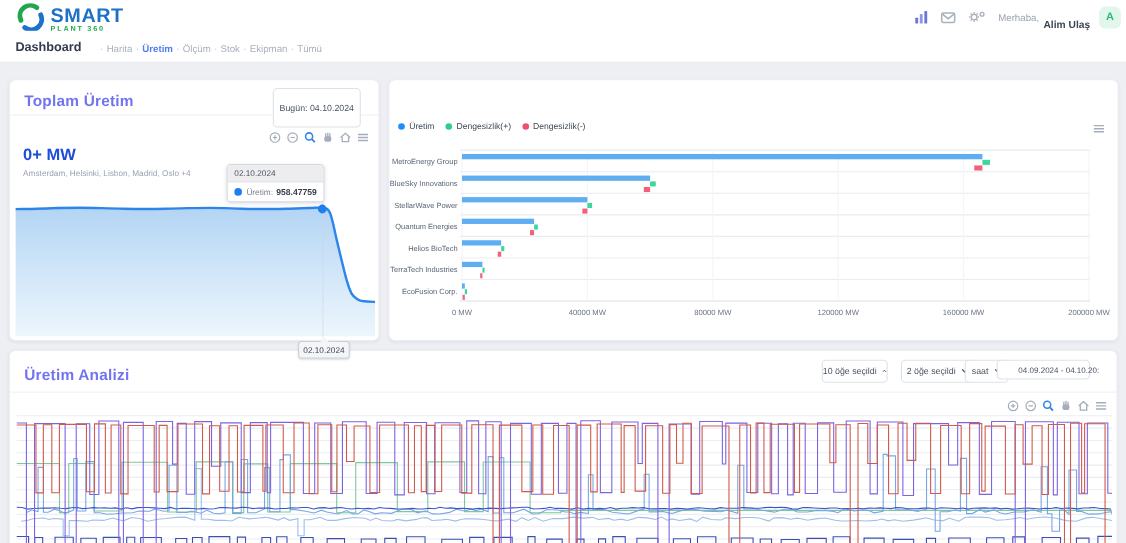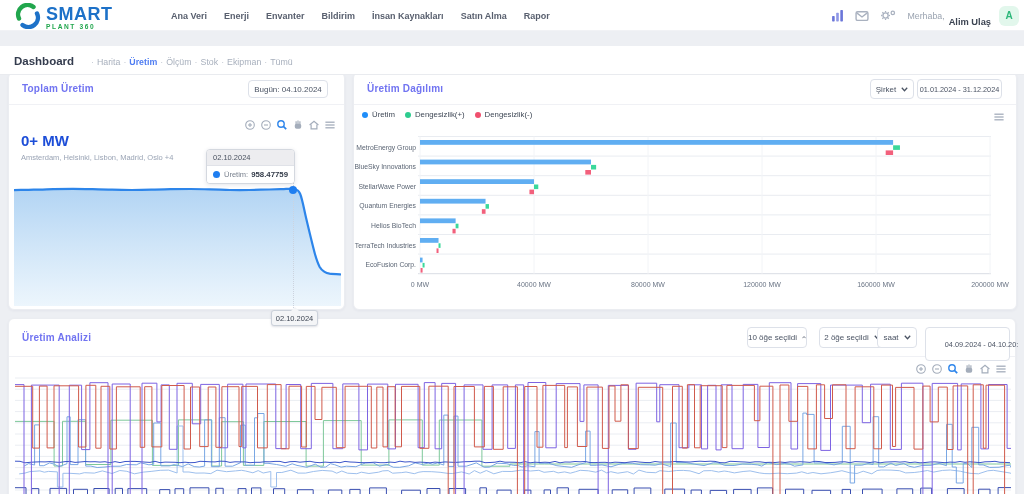--- a/index.html
+++ b/index.html
@@ -9,32 +9,32 @@
   .brand-text { position:absolute; left:46px; top:5px; line-height:1; }
   .brand-smart { display:block; font-size:18px; font-weight:bold; letter-spacing:0.5px; color:#1d71c8; }
   .brand-plant { display:block; font-size:6.6px; font-weight:bold; letter-spacing:1.6px; color:#21a64d; margin-top:1px; }
   .nav-menu { position:absolute; left:171px; top:0; height:31px; display:flex; align-items:center; gap:17px; }
   .nav-item { font-size:9px; font-weight:bold; color:#59606f; cursor:pointer; white-space:nowrap; }
   .nav-right { position:absolute; right:0; top:0; height:31px; display:flex; align-items:center;text-align:right; }
   .nav-ico { margin-right:11px; display:flex; align-items:center; }
   .greeting { font-size:8.8px; color:#9aa3b0; margin-right:4px; }
   .username { font-size:9.3px; font-weight:bold; color:#3c4452; margin-right:8px;margin-top:12px; }
   .avatar { width:20px; height:20px; border-radius:6px; background:#e2f7ec; color:#2db77a; font-size:10px; font-weight:bold; display:flex; align-items:center; justify-content:center; margin-right:5px; }
-  .breadcrumb-bar { position:absolute; top:46px; left:0; width:1024px; height:29px; background:#fff; border-bottom:1px solid #e9ebef; z-index:5; }
+  .breadcrumb-bar { position:absolute; top:28px; left:0; width:1024px; height:29px; background:#fff; border-bottom:1px solid #e9ebef; z-index:5; }
   .bc-title { position:absolute; left:14px; top:9px; font-size:11.5px; font-weight:bold; color:#333b4d; }
   .bc-links { position:absolute; left:88px; top:11px; font-size:8.8px; color:#a8b0bd; }
   .bc-links .sep { margin:0 3px; color:#c0c6d1; }
   .bc-links .bc-link { color:#a8b0bd; cursor:pointer; }
   .bc-links .bc-link.active { color:#4f7df2; font-weight:bold; }
   .card { position:absolute; background:#fff; border-radius:6px; border:1px solid #ebedf1; box-shadow:0 1px 3px rgba(30,40,90,0.05); }
   #card-total { left:8px; top:72px; width:337px; height:238px; }
   #card-dist { left:353px; top:72px; width:664px; height:238px; }
   #card-analysis { left:8px; top:318px; width:1008px; height:200px; }
   .card-header { position:absolute; top:0; left:0; right:0; height:32px; border-bottom:1px solid #f0f1f5; }
-  .card-title { position:absolute; left:13px; top:10px; font-size:10px; font-weight:bold; color:#7174f1; letter-spacing:0.2px; }
+  .card-title { position:absolute; left:13px; top:10px; font-size:14px; font-weight:bold; color:#7174f1; letter-spacing:0.2px; }
   .btn { position:absolute; background:#fff; border:1px solid #dde1e9; border-radius:4px; font-size:8px; color:#4a5363; display:flex; align-items:center; justify-content:center; cursor:pointer; white-space:nowrap; }
   .modebar { position:absolute; display:flex; align-items:center; gap:4px; }
   .modebar svg { display:block; cursor:pointer; }
   .big-value { position:absolute; left:12px; top:59px; font-size:15px; font-weight:bold; color:#1d4ed8; }
   .subtitle { position:absolute; left:12px; top:80px; font-size:7.5px; color:#9aa4b5; }
   #area-chart { position:absolute; left:5px; top:90px; }
   .tooltip { position:absolute; left:197px; top:76px; width:89px; background:#fff; border:1px solid #d4d8df; border-radius:4px; box-shadow:0 1px 4px rgba(40,50,80,0.12); z-index:3; overflow:hidden; }
   .tooltip-head { background:#ededf0; padding:3px 6px; font-size:7.5px; color:#4a5260; border-bottom:1px solid #e0e2e8; }
   .tooltip-body { padding:4px 6px; display:flex; align-items:center; background:#fff; }
   .tt-dot { width:7px; height:7px; border-radius:50%; background:#1f7ef0; margin-right:4px; flex:0 0 auto; }
@@ -57,29 +57,20 @@
 
 <div class="navbar">
   <svg class="logo-svg" width="28" height="26" viewBox="0 0 28 26">
     <path d="M19.5 4 A9.5 9.5 0 0 0 5 15.5" stroke="#21a64d" stroke-width="4.4" fill="none" stroke-linecap="round"></path>
     <path d="M8.5 22 A9.5 9.5 0 0 0 23 10.5" stroke="#1d71c8" stroke-width="4.4" fill="none" stroke-linecap="round"></path>
   </svg>
   <div class="brand-text">
     <span class="brand-smart">SMART</span>
     <span class="brand-plant">PLANT 360</span>
   </div>
-  <div class="nav-menu" id="nav-menu">
-      <span class="nav-item">Ana Veri</span>
-      <span class="nav-item">Enerji</span>
-      <span class="nav-item">Envanter</span>
-      <span class="nav-item">Bildirim</span>
-      <span class="nav-item">İnsan Kaynakları</span>
-      <span class="nav-item">Satın Alma</span>
-      <span class="nav-item">Rapor</span>
-    </div>
   <div class="nav-right">
     <span class="nav-ico">
       <svg width="13" height="13" viewBox="0 0 12 12">
           <rect x="1" y="6.5" width="2.4" height="5" rx="0.6" fill="#6b76d9"></rect>
           <rect x="4.8" y="3.5" width="2.4" height="8" rx="0.6" fill="#8f97e6"></rect>
           <rect x="8.6" y="1" width="2.4" height="10.5" rx="0.6" fill="#6b76d9"></rect>
         </svg>
     </span>
     <span class="nav-ico">
       <svg width="14" height="12" viewBox="0 0 13 11">
@@ -111,21 +102,21 @@
   </div>
 </div>
 
 <div class="breadcrumb-bar">
   <span class="bc-title">Dashboard</span>
   <span class="bc-links" id="bc-links"><span class="sep">·</span><span class="bc-link">Harita</span><span class="sep">·</span><span class="bc-link active">Üretim</span><span class="sep">·</span><span class="bc-link">Ölçüm</span><span class="sep">·</span><span class="bc-link">Stok</span><span class="sep">·</span><span class="bc-link">Ekipman</span><span class="sep">·</span><span class="bc-link">Tümü</span></span>
 </div>
 
 <div class="card" id="card-total">
   <div class="card-header">
-    <span class="btn" style="right:16px; top:7px; width:80px; height:18px;">Bugün: 04.10.2024</span>
+    <span class="btn" style="right:16px; top:7px; width:80px; height:36px;">Bugün: 04.10.2024</span>
     <span class="card-title">Toplam Üretim</span>
   </div>
   <div class="modebar" style="right:8px; top:46px;" id="modebar-total">
       <svg width="12" height="12" viewBox="0 0 12 12">
         <circle cx="6" cy="6" r="4.3" fill="none" stroke="#a4adbb" stroke-width="1.1"></circle>
         <line x1="4" y1="6" x2="8" y2="6" stroke="#a4adbb" stroke-width="1.1"></line>
         <line x1="6" y1="4" x2="6" y2="8" stroke="#a4adbb" stroke-width="1.1"></line>
       </svg>
       <svg width="12" height="12" viewBox="0 0 12 12">
         <circle cx="6" cy="6" r="4.3" fill="none" stroke="#a4adbb" stroke-width="1.1"></circle>
@@ -170,30 +161,20 @@
     <div class="tooltip-body">
       <span class="tt-dot"></span>
       <span class="tt-label">Üretim:</span>
       <span class="tt-value">958.47759</span>
     </div>
   </div>
   <div class="axis-date">02.10.2024</div>
 </div>
 
 <div class="card" id="card-dist">
-  <div class="card-header">
-    <span class="card-title">Üretim Dağılımı</span>
-    <span class="btn" style="right:102px; top:6px; width:44px; height:20px;">
-      <span>Şirket</span>
-      <svg class="select-chevron" width="7" height="5" viewBox="0 0 7 5">
-          <path d="M0.8 0.8 L3.5 3.7 L6.2 0.8" stroke="#4a5363" stroke-width="1.3" fill="none"></path>
-        </svg>
-    </span>
-    <span class="btn" style="right:14px; top:6px; width:85px; height:20px; font-size:7.3px;">01.01.2024 - 31.12.2024</span>
-  </div>
   <div class="legend" id="dist-legend">
       <span class="legend-item">
         <span class="legend-dot" style="background: rgb(31, 142, 249);"></span>
         <span class="legend-label">Üretim</span>
       </span>
       <span class="legend-item">
         <span class="legend-dot" style="background: rgb(46, 204, 143);"></span>
         <span class="legend-label">Dengesizlik(+)</span>
       </span>
       <span class="legend-item">
@@ -274,21 +255,21 @@
       <svg class="select-chevron" width="7" height="5" viewBox="0 0 7 5">
           <path d="M0.8 0.8 L3.5 3.7 L6.2 0.8" stroke="#4a5363" stroke-width="1.3" fill="none"></path>
         </svg>
     </span>
     <span class="btn" style="right:98px; top:8px; width:40px; height:21px;">
       <span>saat</span>
       <svg class="select-chevron" width="7" height="5" viewBox="0 0 7 5">
           <path d="M0.8 0.8 L3.5 3.7 L6.2 0.8" stroke="#4a5363" stroke-width="1.3" fill="none"></path>
         </svg>
     </span>
-    <span class="btn" style="right:5px; top:8px; width:85px; height:34px; font-size:7.3px;padding-left:28px;">04.09.2024 - 04.10.20:</span>
+    <span class="btn" style="right:24px; top:8px; width:85px; height:18px; font-size:7.3px;padding-left:28px;">04.09.2024 - 04.10.20:</span>
   </div>
   <div class="modebar" style="right:8px; top:44px;" id="modebar-analysis">
       <svg width="12" height="12" viewBox="0 0 12 12">
         <circle cx="6" cy="6" r="4.3" fill="none" stroke="#a4adbb" stroke-width="1.1"></circle>
         <line x1="4" y1="6" x2="8" y2="6" stroke="#a4adbb" stroke-width="1.1"></line>
         <line x1="6" y1="4" x2="6" y2="8" stroke="#a4adbb" stroke-width="1.1"></line>
       </svg>
       <svg width="12" height="12" viewBox="0 0 12 12">
         <circle cx="6" cy="6" r="4.3" fill="none" stroke="#a4adbb" stroke-width="1.1"></circle>
         <line x1="4" y1="6" x2="8" y2="6" stroke="#a4adbb" stroke-width="1.1"></line>

